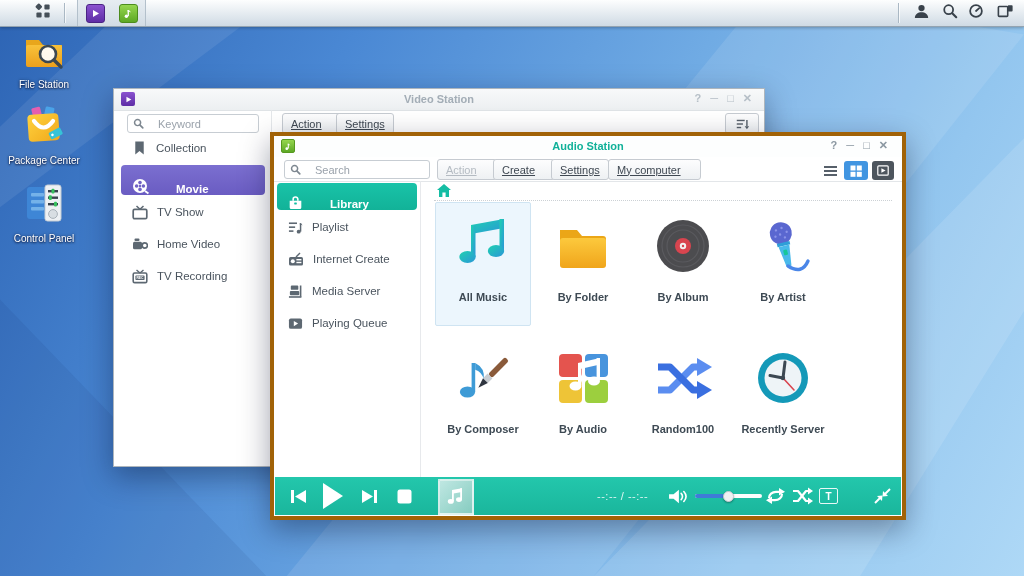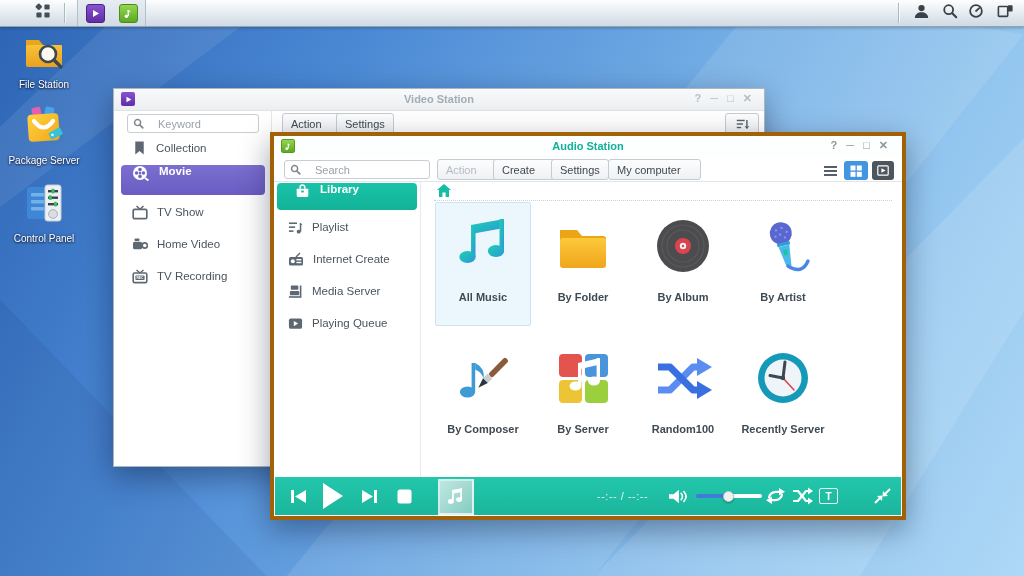--- a/index.html
+++ b/index.html
@@ -23,33 +23,33 @@
   .appsq{width:17px;height:17px;border-radius:3px;display:flex;align-items:center;justify-content:center;}
   
   .dicon{width:88px;display:flex;flex-direction:column;align-items:center;gap:3px;cursor:pointer;}
   .dicon .lbl{font-size:10px;color:#fff;text-align:center;line-height:1.2;width:78px;
               text-shadow:0 1px 2px rgba(0,0,30,.75),0 0 3px rgba(0,0,30,.5);}
   
   .window{background:#fff;box-shadow:0 10px 28px rgba(0,10,40,.38);}
   .ttl-ctrl{display:flex;gap:9px;align-items:center;font-size:11px;font-weight:bold;}
   .ttl-ctrl span{cursor:pointer;line-height:1;}
   .btn{display:inline-flex;align-items:center;gap:5px;height:19px;padding:0 8px;border:1px solid #c6cbd1;
-       border-radius:3px;background:linear-gradient(#fdfdfe,#eef1f3);font-size:11px;color:#3f4852;cursor:pointer;white-space:nowrap;}
+       border-radius:3px;background:linear-gradient(#fdfdfe,#eef1f3);font-size:11px;color:#3f4852;cursor:pointer;white-space:nowrap;text-decoration:underline;}
   .btn.disabled{color:#b4bbc2;}
   .caret{width:0;height:0;border-left:3.5px solid transparent;border-right:3.5px solid transparent;
          border-top:4px solid #6e7press;border-top-color:#6e7880;margin-top:1px;}
   .btn.disabled .caret{border-top-color:#c2c8ce;}
   .search{position:absolute;display:flex;align-items:center;gap:3px;background:#fff;border:1px solid #c7cdd3;
           border-radius:3px;padding:0 5px;}
   .search input{border:0;outline:none;flex:1;font-size:11px;color:#333;min-width:0;background:transparent;
                 font-family:"Liberation Sans",sans-serif;}
   .search input::placeholder{color:#9aa2ab;}
   .sb-item{position:absolute;display:flex;align-items:center;gap:9px;font-size:11.5px;color:#4a545e;cursor:pointer;height:20px;}
   .sb-item svg{flex:0 0 auto;}
-  .sb-sel{color:#fff;font-weight:bold;border-radius:4px;display:flex;align-items:flex-start;gap:10px;cursor:pointer;}
+  .sb-sel{color:#fff;font-weight:bold;border-radius:4px;display:flex;align-items:flex-end;gap:27px;cursor:pointer;}
   
   .tile{position:absolute;width:94px;height:122px;display:flex;flex-direction:column;align-items:center;
         border:1px solid transparent;border-radius:2px;cursor:pointer;}
   .tile .ticon{height:88px;display:flex;align-items:center;justify-content:center;}
   .tile .tlbl{font-size:11px;font-weight:bold;color:#3e4a54;text-align:center;line-height:1.2;}
   .tile.sel{background:#ecf6fd;border-color:#cfe4f2;}
   
   .player{left:1px;right:1px;bottom:1px;height:38px;background:linear-gradient(#23c7ac,#1ab69c);}
   .pbtn{position:absolute;cursor:pointer;display:flex;align-items:center;justify-content:center;}
   .ptime{position:absolute;font-size:11px;color:rgba(255,255,255,.85);letter-spacing:.5px;white-space:nowrap;}
@@ -162,21 +162,21 @@
         <rect x="10" y="3.5" width="9" height="9" rx="1.5" fill="#e45fb0" transform="rotate(-14 14 8)"></rect>
         <rect x="23" y="3" width="9" height="9" rx="1.5" fill="#4aa3e8" transform="rotate(12 27 7)"></rect>
         <rect x="6" y="10" width="31" height="27" rx="4" fill="url(#gpc)" transform="rotate(-4 21 23)"></rect>
         <path d="M12 17 q9.5 13 19 0" stroke="#fff" stroke-width="4.2" fill="none" stroke-linecap="round"></path>
         <g transform="rotate(-27 34 29)">
             <rect x="27" y="25.5" width="13" height="7.5" rx="1.5" fill="#36c3d7"></rect>
             <circle cx="30" cy="29" r="1.3" fill="#fff"></circle>
           </g>
       </svg>
     </span>
-    <span class="lbl">Package Server</span>
+    <span class="lbl">Package Center</span>
   </div>
   <div class="abs dicon" style="left:0px;top:182px;">
     <span>
       <svg width="44" height="44" viewBox="0 0 44 44">
         <rect x="5" y="5" width="24" height="32" rx="3" fill="#3e86d6"></rect>
         <rect x="9" y="11" width="13" height="3.4" rx="1" fill="#74b2e9"></rect>
         <rect x="9" y="18" width="13" height="3.4" rx="1" fill="#74b2e9"></rect>
         <rect x="9" y="25" width="13" height="3.4" rx="1" fill="#74b2e9"></rect>
         <rect x="23" y="3" width="16" height="36" rx="2.5" fill="#eef1f4" stroke="#c5cdd4"></rect>
         <rect x="26" y="8" width="10" height="2.4" fill="#39434c"></rect>
@@ -337,21 +337,21 @@
       </svg>
     </div>
     <div class="abs" style="left:598px;top:25px;width:22px;height:19px;background:#4d555d;border-radius:3px;display:flex;align-items:center;justify-content:center;cursor:pointer;">
       <svg width="12" height="11" viewBox="0 0 12 11">
           <rect x="0.8" y="0.8" width="10.4" height="9.4" rx="1" fill="none" stroke="#fff" stroke-width="1.2"></rect>
           <polygon points="4.4,3.2 8.6,5.5 4.4,7.8" fill="#fff"></polygon>
         </svg>
     </div>
 
     <div class="abs" style="left:146px;top:45px;width:1px;height:297px;background:#e7e9ec;"></div>
-    <div class="sb-sel abs" style="left:3px;top:47px;width:140px;height:27px;padding-left:18px;box-sizing:border-box;background:linear-gradient(#19c3a8,#12b298);font-size:11.5px;">
+    <div class="sb-sel abs" style="left:3px;top:47px;width:140px;height:27px;padding-left:11px;box-sizing:border-box;background:linear-gradient(#19c3a8,#12b298);font-size:11.5px;">
       <svg width="15" height="15" viewBox="0 0 16 16">
         <path d="M5.5 6 V4.4 a2.5 2.2 0 0 1 5 0 V6" stroke="#fff" stroke-width="1.7" fill="none"></path>
         <path d="M1.8 6 h12.4 v7.2 a1.6 1.6 0 0 1 -1.6 1.6 H3.4 a1.6 1.6 0 0 1 -1.6 -1.6 z" fill="#fff"></path>
         <rect x="6.6" y="8" width="2.8" height="2" rx="0.6" fill="#14bda4"></rect>
       </svg>
       <span>Library</span>
     </div>
     <div class="sb-item" style="left:14px;top:81px;">
       <svg width="15" height="15" viewBox="0 0 16 16" fill="#5d6872">
         <rect x="1" y="2.6" width="8.6" height="1.7"></rect>
@@ -494,21 +494,21 @@
           <rect x="31" y="30" width="23" height="23" rx="4" fill="#9ccf3e"></rect>
           <g fill="#fff">
             <polygon points="24,13 46,8 46,14.5 24,19.5"></polygon>
             <rect x="24" y="13" width="3.4" height="22"></rect>
               <rect x="42.6" y="8" width="3.4" height="22"></rect>
             <ellipse cx="21.5" cy="36" rx="6" ry="4.6"></ellipse>
               <ellipse cx="40" cy="31" rx="6" ry="4.6"></ellipse>
           </g>
         </svg>
       </span>
-      <span class="tlbl">By Server</span>
+      <span class="tlbl">By Audio</span>
     </div>
     <div class="tile" style="left:361px;top:198px;">
       <span class="ticon">
         <svg width="58" height="52" viewBox="0 0 58 52">
           <path d="M4 37 H16 L39 14 H45" stroke="#5b8df0" stroke-width="7" fill="none" stroke-linejoin="round"></path>
           <polygon points="43,5 58,14 43,23" fill="#5b8df0"></polygon>
           <path d="M4 14 H16 L39 37 H45" stroke="#3a6fe0" stroke-width="7" fill="none" stroke-linejoin="round"></path>
           <polygon points="43,28 58,37 43,46" fill="#3a6fe0"></polygon>
         </svg>
       </span>

